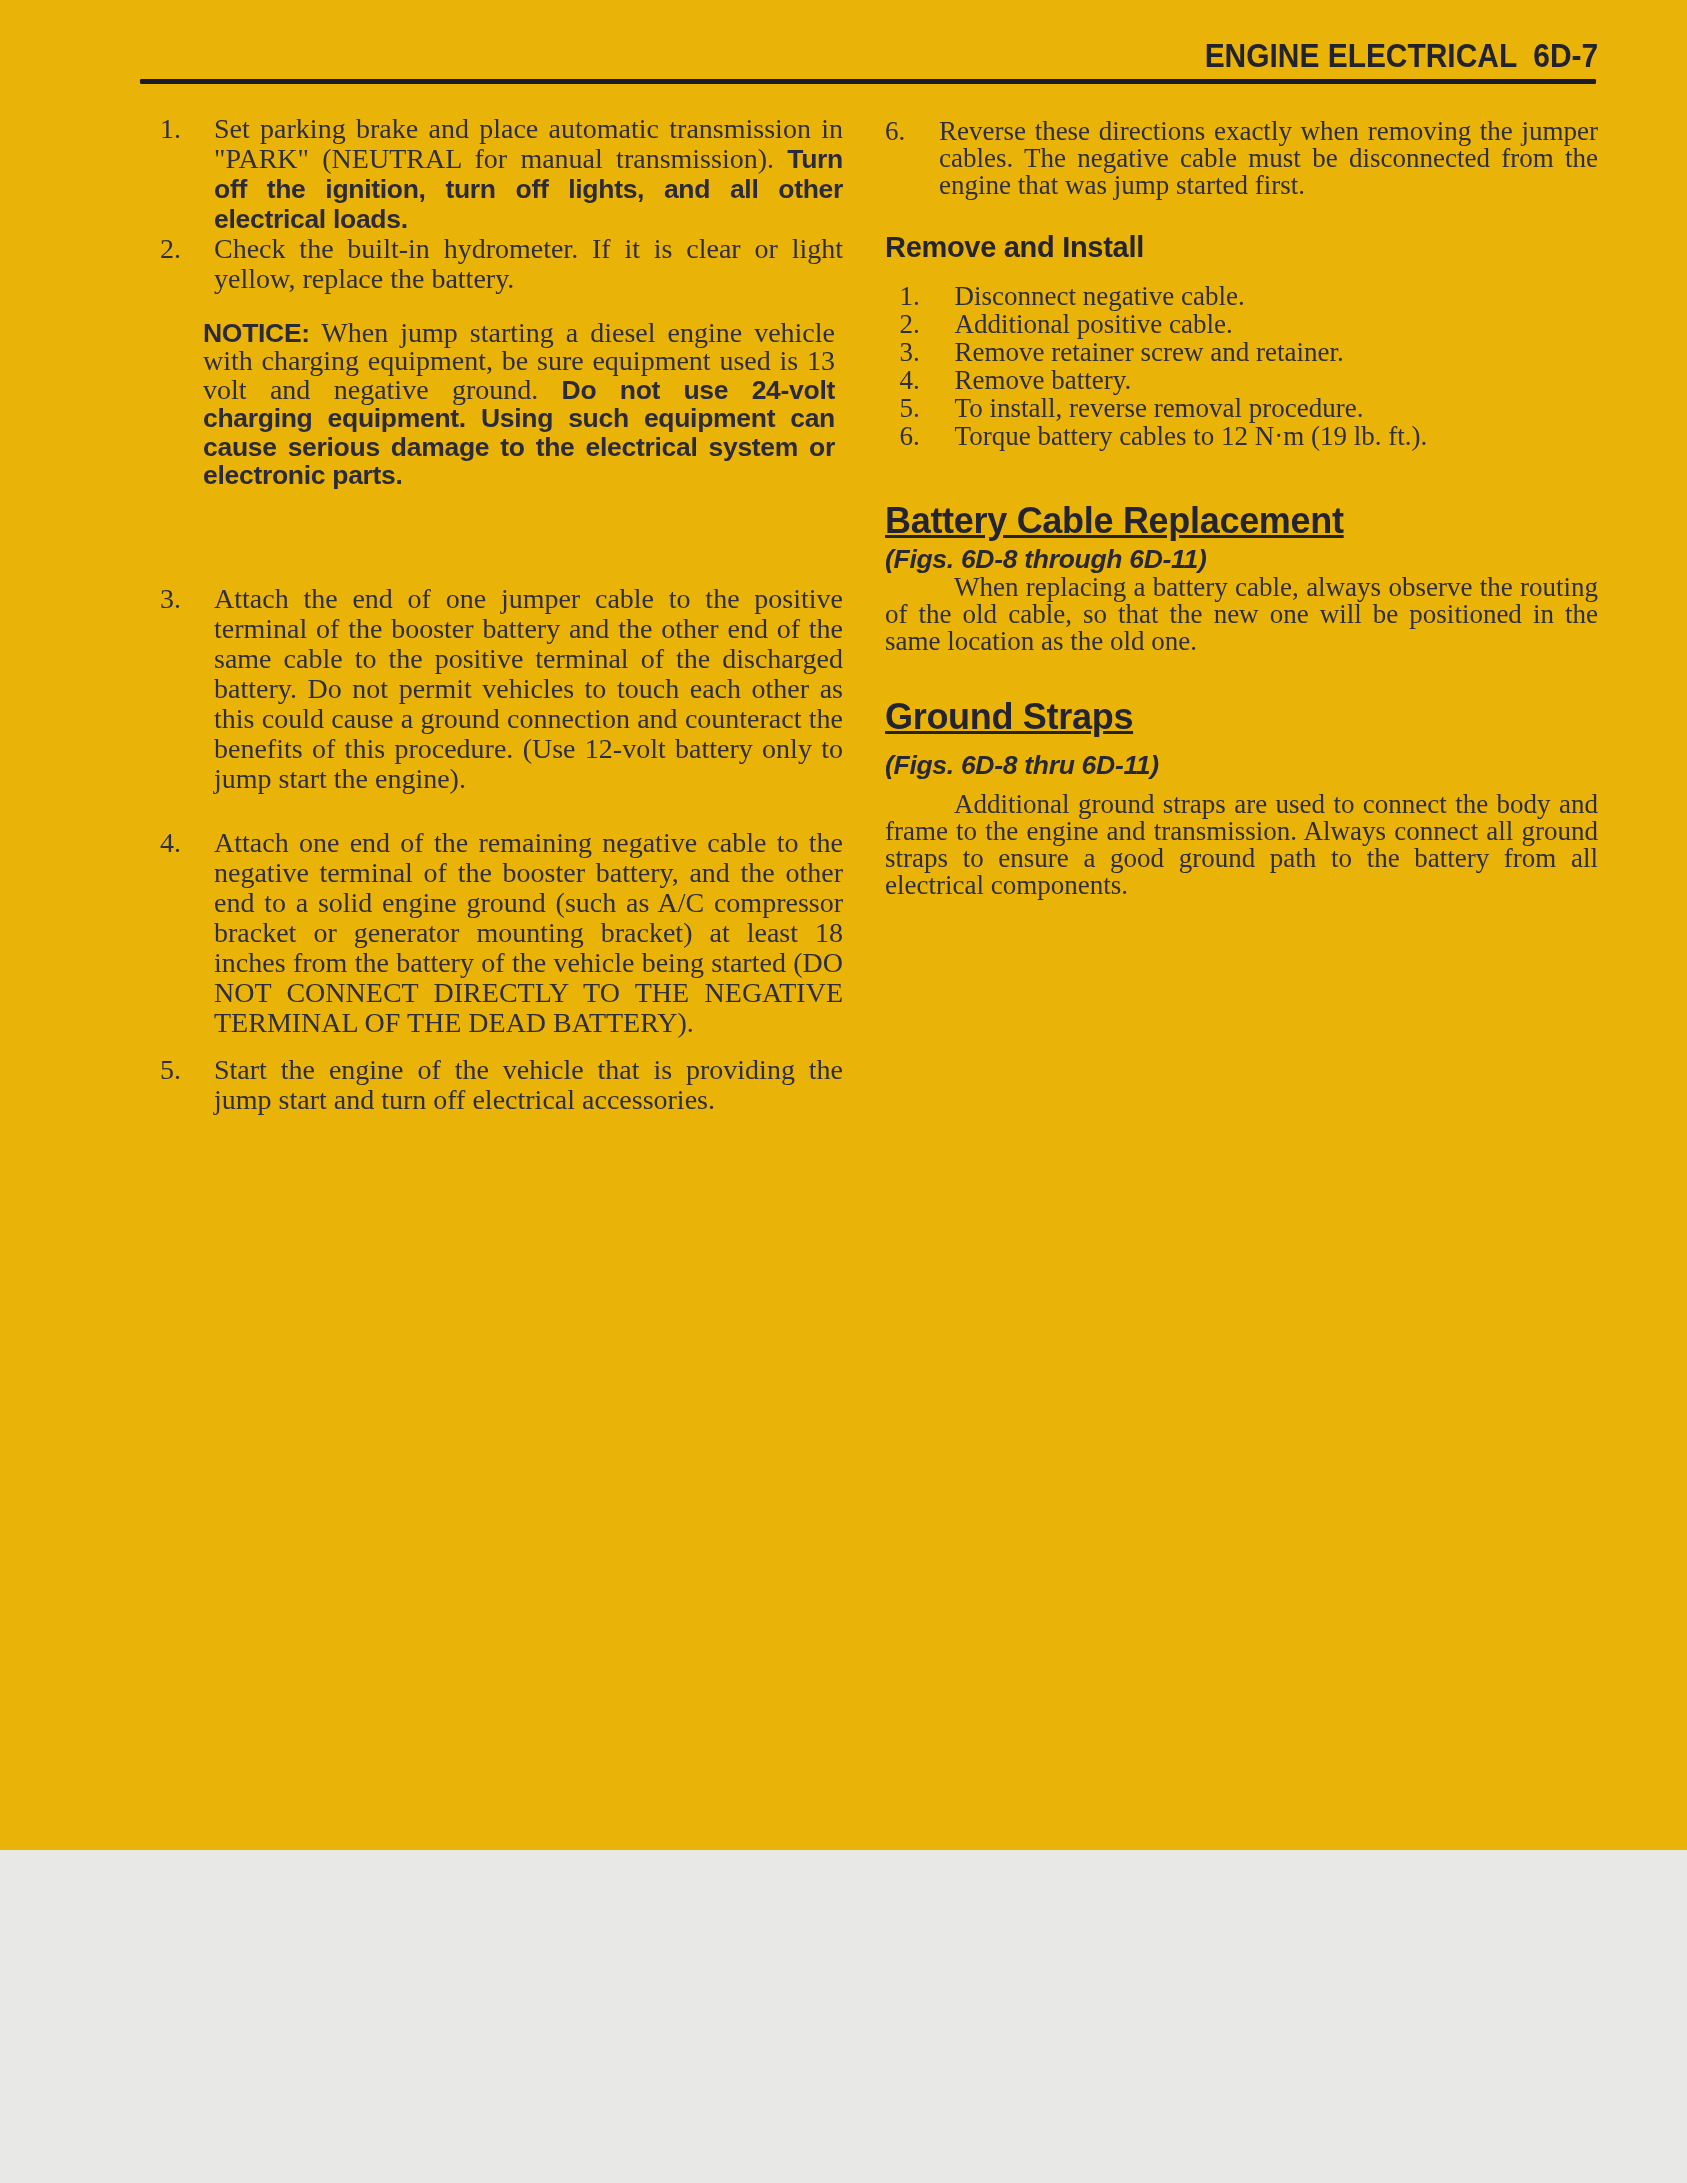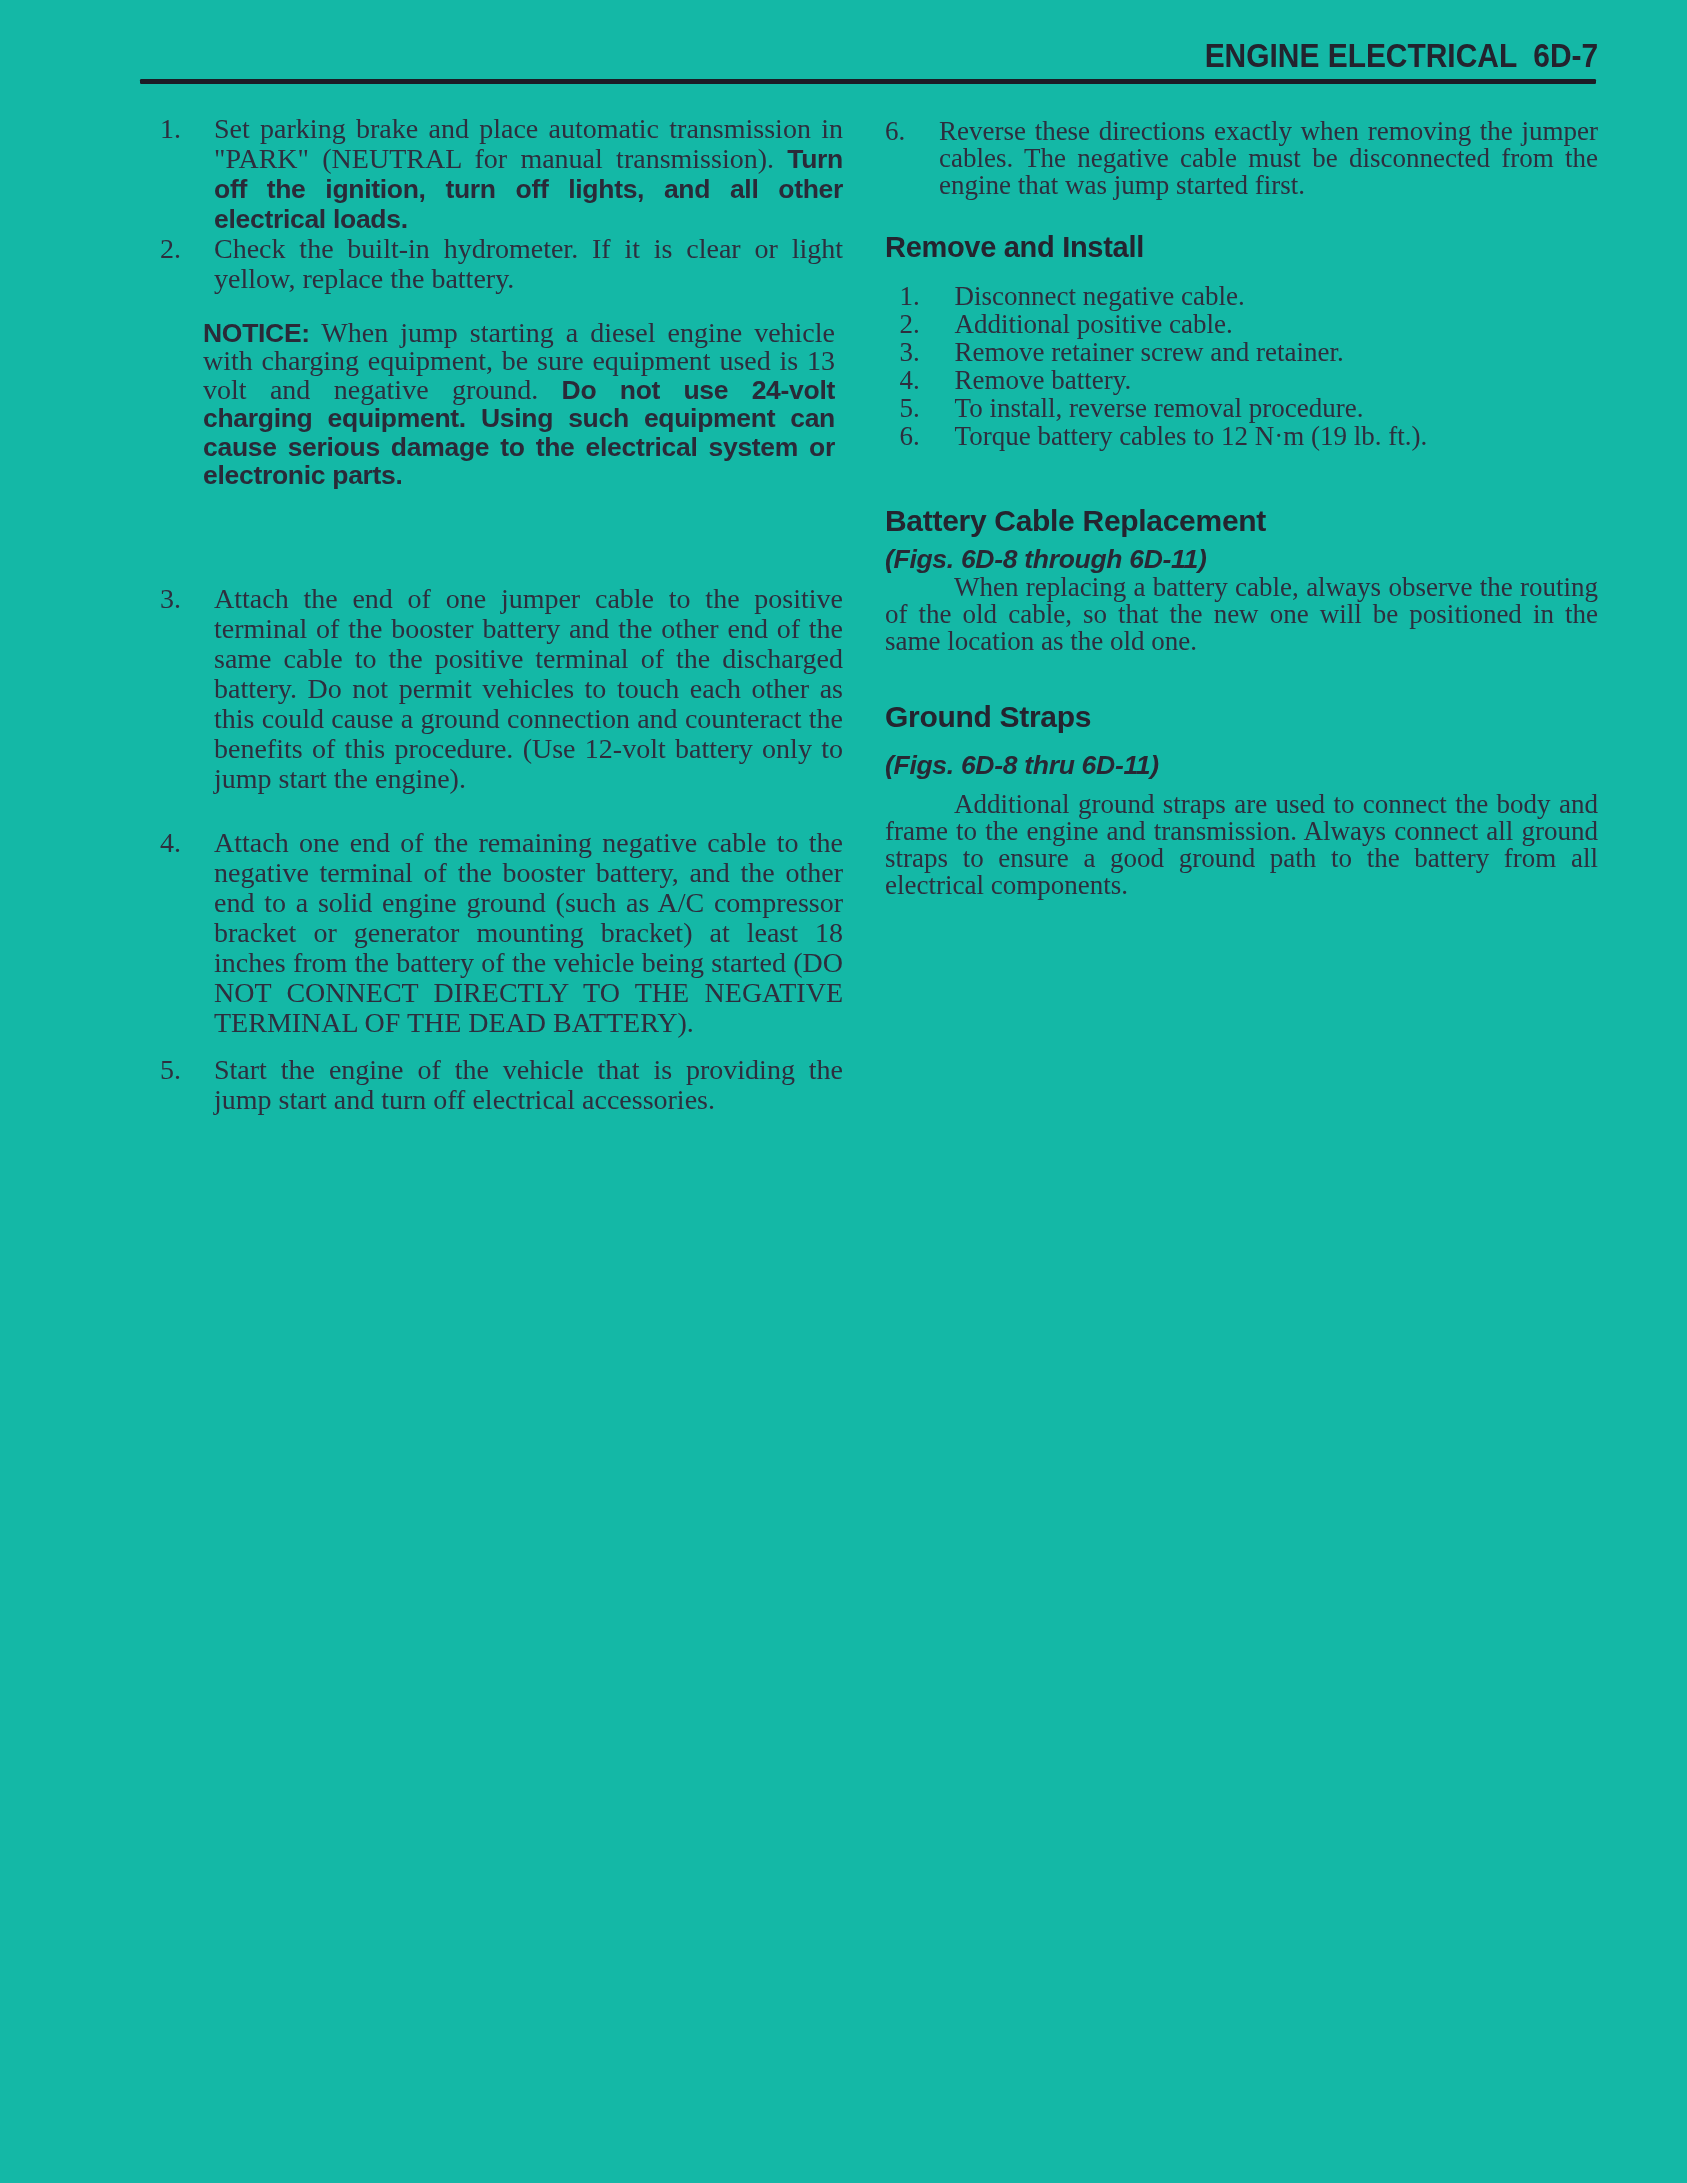--- a/index.html
+++ b/index.html
@@ -1,19 +1,19 @@
 <!DOCTYPE html>
 <html style="font-size:10.6px"><head>
 <meta charset="utf-8">
 <style>
   html,body{margin:0;padding:0;background:#e8e8e6;}
   #page{
     position:relative;
-    width:1687px;height:2183px;
-    background:#14b8a6;
+    width:1687px;height:1850px;
+    background:#eab308;
     font-family:"Liberation Serif", serif;
     color:#2e2e3e;
     overflow:hidden;
   }
   
   #hdr-title{
     position:absolute;top:37px;right:89px;
     font-family:"Liberation Sans", sans-serif;
     font-weight:bold;font-size:34px;line-height:37px;
     letter-spacing:0px;color:#23232e;
@@ -44,21 +44,21 @@
   }
   
   #notice{margin:25px 8px 0 43px;font-size:28px;line-height:28.4px;text-align:justify;}
   
   .h-sub{
     font-family:"Liberation Sans", sans-serif;
     font-weight:bold;color:#24242f;
     font-size:29px;line-height:32px;
     letter-spacing:-0.3px;
   }
-  .h-sub.big{font-size:30px;line-height:34px;}
+  .h-sub.big{font-size:36px;line-height:34px;text-decoration:underline;}
   .figref{
     font-family:"Liberation Sans", sans-serif;
     font-weight:bold;font-style:italic;color:#282834;
     font-size:26.5px;line-height:30px;letter-spacing:-0.3px;
   }
   
   .para{text-indent:69px;}
   
   #la-item2{margin-top:0;}
   #notice{margin-top:25px;}

